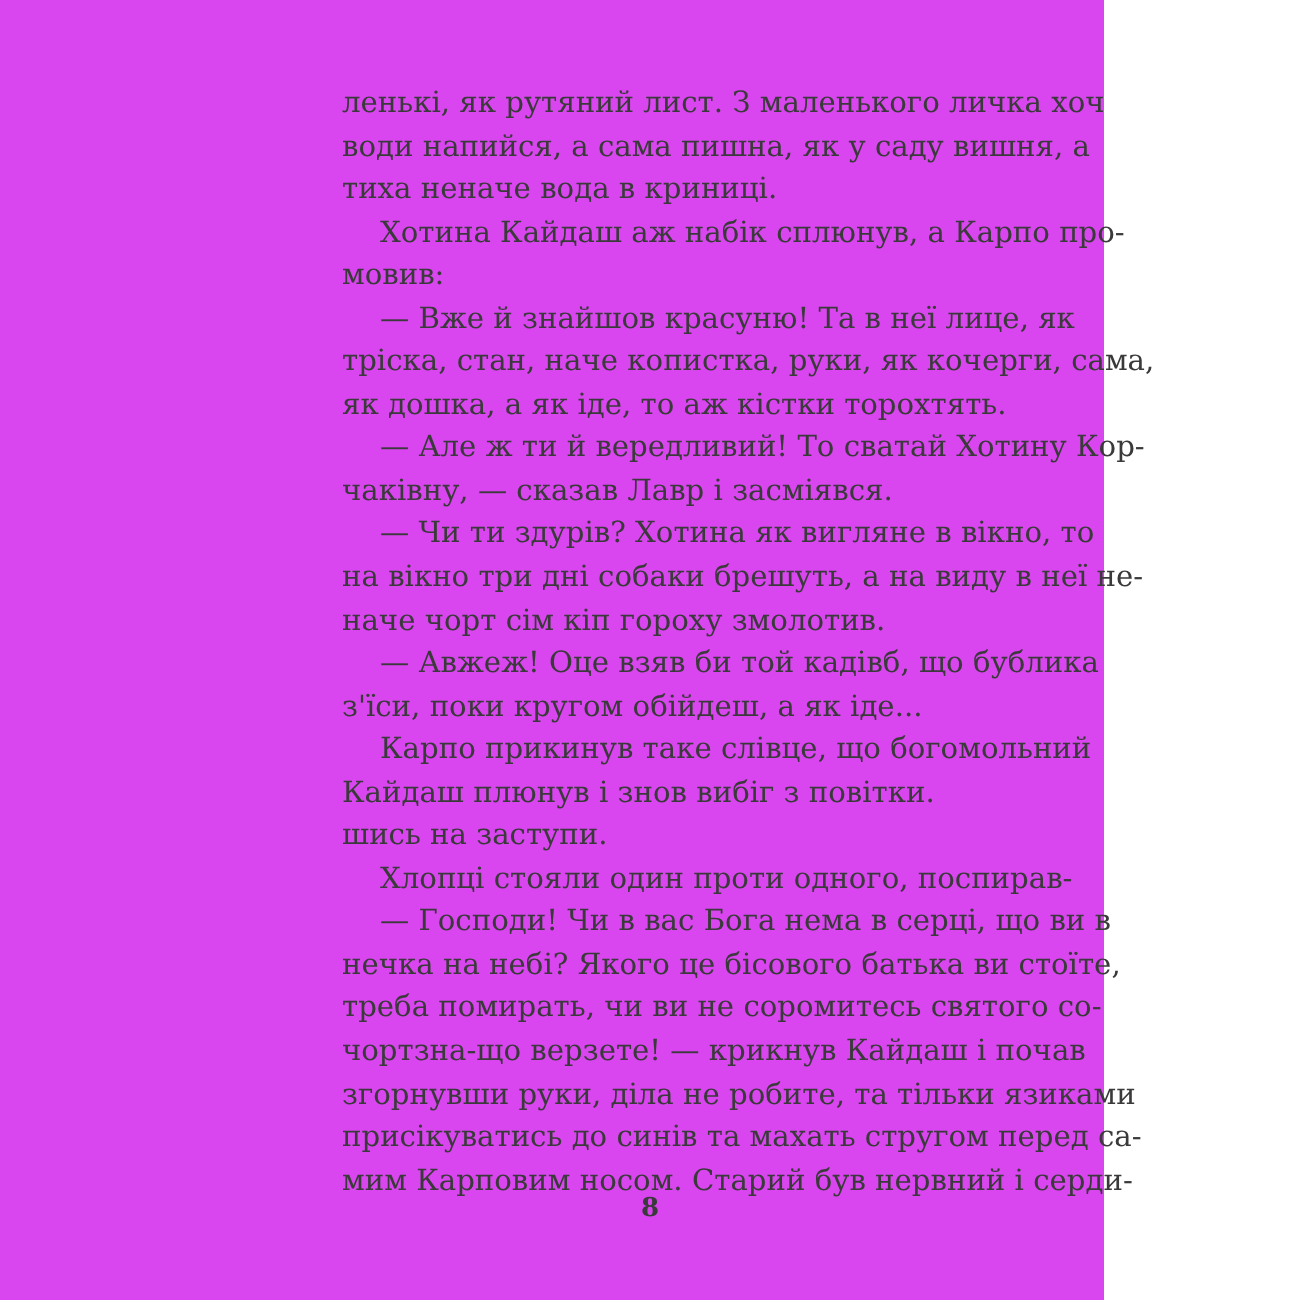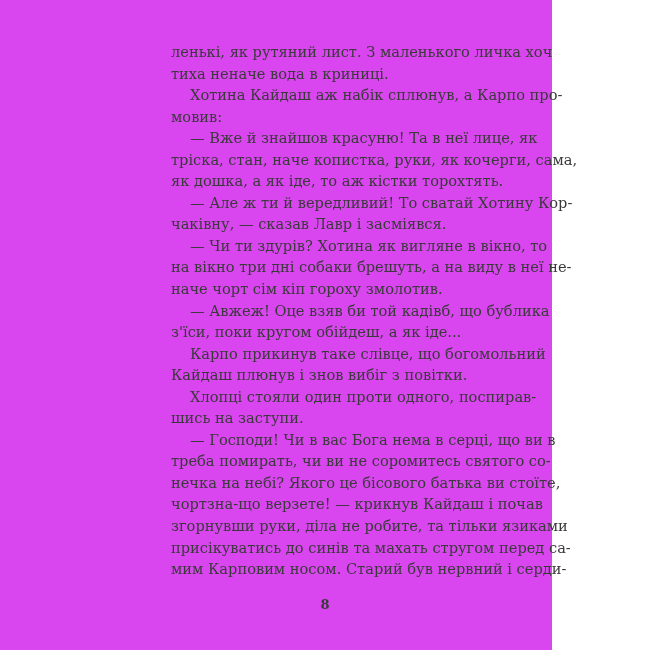--- a/index.html
+++ b/index.html
@@ -37,39 +37,40 @@
     font-size: 13px;
     color: #3a3a3a;
   }
 </style>
 </head>
 <body>
 
 <div class="page">
   <div class="text-block" id="text-block">
       <span class="line">ленькі, як рутяний лист. З маленького личка хоч</span>
+      <span class="line">води напийся, а сама пишна, як у саду вишня, а</span>
       <span class="line last">тиха неначе вода в криниці.</span>
       <span class="line indent">Хотина Кайдаш аж набік сплюнув, а Карпо про-</span>
       <span class="line last">мовив:</span>
       <span class="line indent">— Вже й знайшов красуню! Та в неї лице, як</span>
       <span class="line">тріска, стан, наче копистка, руки, як кочерги, сама,</span>
       <span class="line last">як дошка, а як іде, то аж кістки торохтять.</span>
       <span class="line indent">— Але ж ти й вередливий! То сватай Хотину Кор-</span>
       <span class="line last">чаківну, — сказав Лавр і засміявся.</span>
       <span class="line indent">— Чи ти здурів? Хотина як вигляне в вікно, то</span>
       <span class="line">на вікно три дні собаки брешуть, а на виду в неї не-</span>
       <span class="line last">наче чорт сім кіп гороху змолотив.</span>
       <span class="line indent">— Авжеж! Оце взяв би той кадівб, що бублика</span>
       <span class="line last">з'їси, поки кругом обійдеш, а як іде...</span>
       <span class="line indent">Карпо прикинув таке слівце, що богомольний</span>
       <span class="line last">Кайдаш плюнув і знов вибіг з повітки.</span>
+      <span class="line last">шись на заступи.</span>
       <span class="line indent">Хлопці стояли один проти одного, поспирав-</span>
-      <span class="line last">шись на заступи.</span>
       <span class="line indent">— Господи! Чи в вас Бога нема в серці, що ви в</span>
+      <span class="line">нечка на небі? Якого це бісового батька ви стоїте,</span>
       <span class="line">треба помирать, чи ви не соромитесь святого со-</span>
-      <span class="line">нечка на небі? Якого це бісового батька ви стоїте,</span>
       <span class="line">чортзна-що верзете! — крикнув Кайдаш і почав</span>
       <span class="line">згорнувши руки, діла не робите, та тільки язиками</span>
       <span class="line">присікуватись до синів та махать стругом перед са-</span>
       <span class="line">мим Карповим носом. Старий був нервний і серди-</span>
     </div>
   <div class="page-number">8</div>
 </div>
 
 </body></html>

